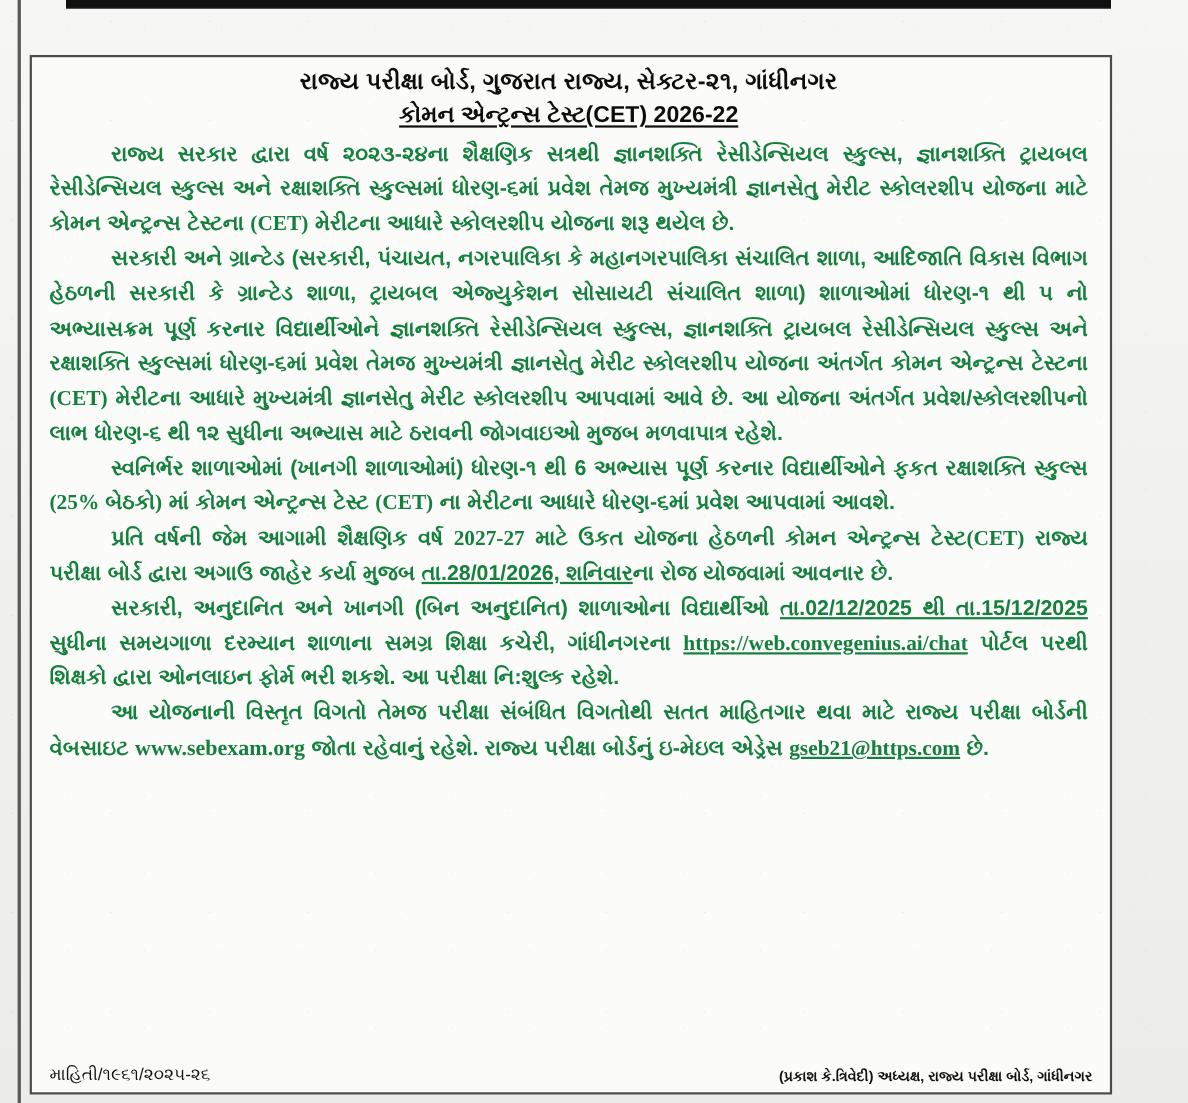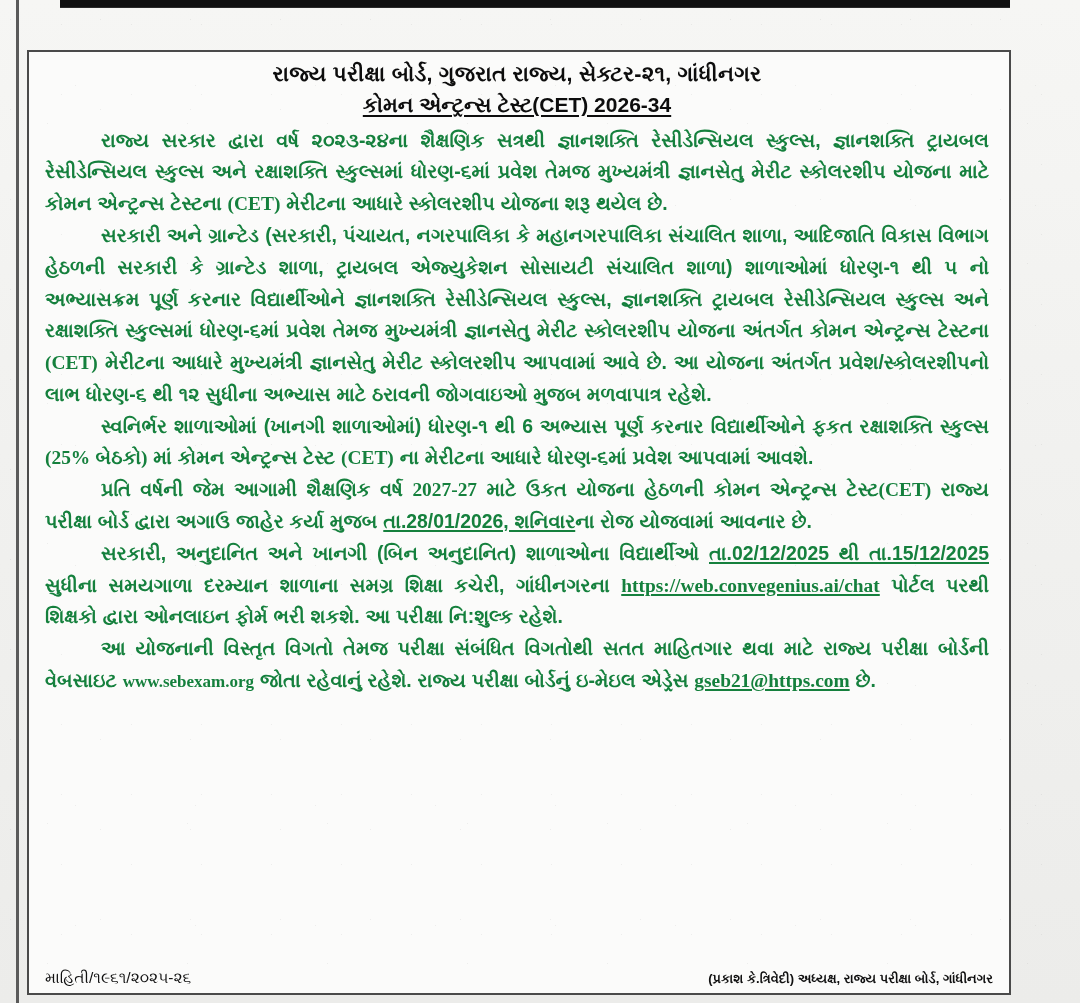--- a/index.html
+++ b/index.html
@@ -99,21 +99,21 @@
     margin-top: 0px;
   }
 
   .serif {
     font-family: "Liberation Serif", serif;
     font-weight: bold;
   }
   .serif-sm {
     font-family: "Liberation Serif", serif;
     font-weight: bold;
-    font-size: 17px;
+    font-size: 20px;
   }
   .u {
     text-decoration: underline;
     text-underline-offset: 2px;
     text-decoration-thickness: 2px;
   }
   .link-serif {
     font-family: "Liberation Serif", serif;
     font-weight: bold;
     text-decoration: underline;
@@ -163,21 +163,21 @@
 
 <div id="scan-page">
 
   <div id="page-spine"></div>
   <div id="top-black-bar"></div>
 
   <div id="notice-box">
 
     <div id="heading-block">
       <div class="heading-line1">રાજ્ય પરીક્ષા બોર્ડ, ગુજરાત રાજ્ય, સેક્ટર-૨૧, ગાંધીનગર</div>
-      <div class="heading-line2">કોમન એન્ટ્રન્સ ટેસ્ટ(CET) 2026-34</div>
+      <div class="heading-line2">કોમન એન્ટ્રન્સ ટેસ્ટ(CET) 2026-22</div>
     </div>
 
     <div id="body-copy">
 
       <p class="para"><span>રાજ્ય સરકાર દ્વારા વર્ષ ૨૦૨૩-૨૪ના શૈક્ષણિક સત્રથી જ્ઞાનશક્તિ રેસીડેન્સિયલ સ્કુલ્સ, જ્ઞાનશક્તિ ટ્રાયબલ રેસીડેન્સિયલ સ્કુલ્સ અને રક્ષાશક્તિ સ્કુલ્સમાં ધોરણ-૬માં પ્રવેશ તેમજ મુખ્યમંત્રી જ્ઞાનસેતુ મેરીટ સ્કોલરશીપ યોજના માટે કોમન એન્ટ્રન્સ ટેસ્ટના </span><span class="serif">(CET)</span><span> મેરીટના આધારે સ્કોલરશીપ યોજના શરૂ થયેલ છે.</span></p>
 
       <p class="para"><span>સરકારી અને ગ્રાન્ટેડ (સરકારી, પંચાયત, નગરપાલિકા કે મહાનગરપાલિકા સંચાલિત શાળા, આદિજાતિ વિકાસ વિભાગ હેઠળની સરકારી કે ગ્રાન્ટેડ શાળા, ટ્રાયબલ એજ્યુકેશન સોસાયટી સંચાલિત શાળા) શાળાઓમાં ધોરણ-૧ થી ૫ નો અભ્યાસક્રમ પૂર્ણ કરનાર વિદ્યાર્થીઓને જ્ઞાનશક્તિ રેસીડેન્સિયલ સ્કુલ્સ, જ્ઞાનશક્તિ ટ્રાયબલ રેસીડેન્સિયલ સ્કુલ્સ અને રક્ષાશક્તિ સ્કુલ્સમાં ધોરણ-૬માં પ્રવેશ તેમજ મુખ્યમંત્રી જ્ઞાનસેતુ મેરીટ સ્કોલરશીપ યોજના અંતર્ગત કોમન એન્ટ્રન્સ ટેસ્ટના </span><span class="serif">(CET)</span><span> મેરીટના આધારે મુખ્યમંત્રી જ્ઞાનસેતુ મેરીટ સ્કોલરશીપ આપવામાં આવે છે. આ યોજના અંતર્ગત પ્રવેશ/સ્કોલરશીપનો લાભ ધોરણ-૬ થી ૧૨ સુધીના અભ્યાસ માટે ઠરાવની જોગવાઇઓ મુજબ મળવાપાત્ર રહેશે.</span></p>
 
       <p class="para"><span>સ્વનિર્ભર શાળાઓમાં (ખાનગી શાળાઓમાં) ધોરણ-૧ થી 6 અભ્યાસ પૂર્ણ કરનાર વિદ્યાર્થીઓને ફકત રક્ષાશક્તિ સ્કુલ્સ </span><span class="serif">(25% બેઠકો)</span><span> માં કોમન એન્ટ્રન્સ ટેસ્ટ </span><span class="serif">(CET)</span><span> ના મેરીટના આધારે ધોરણ-૬માં પ્રવેશ આપવામાં આવશે.</span></p>
 

